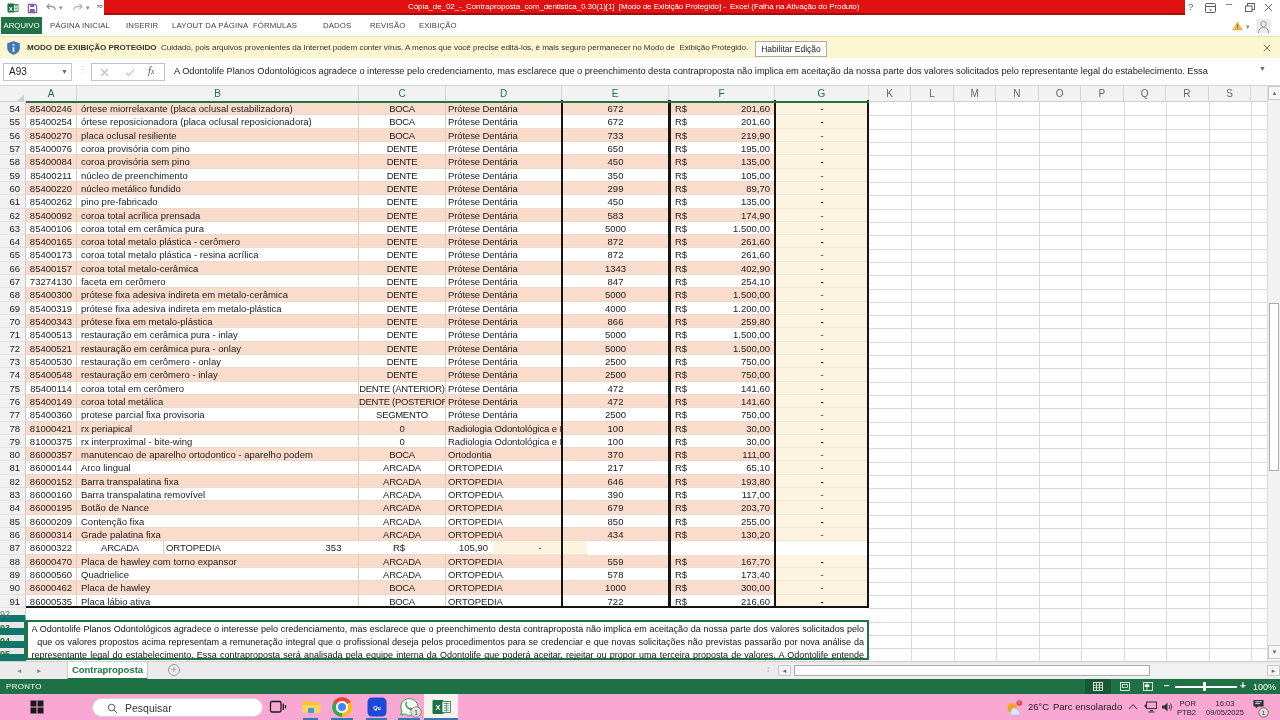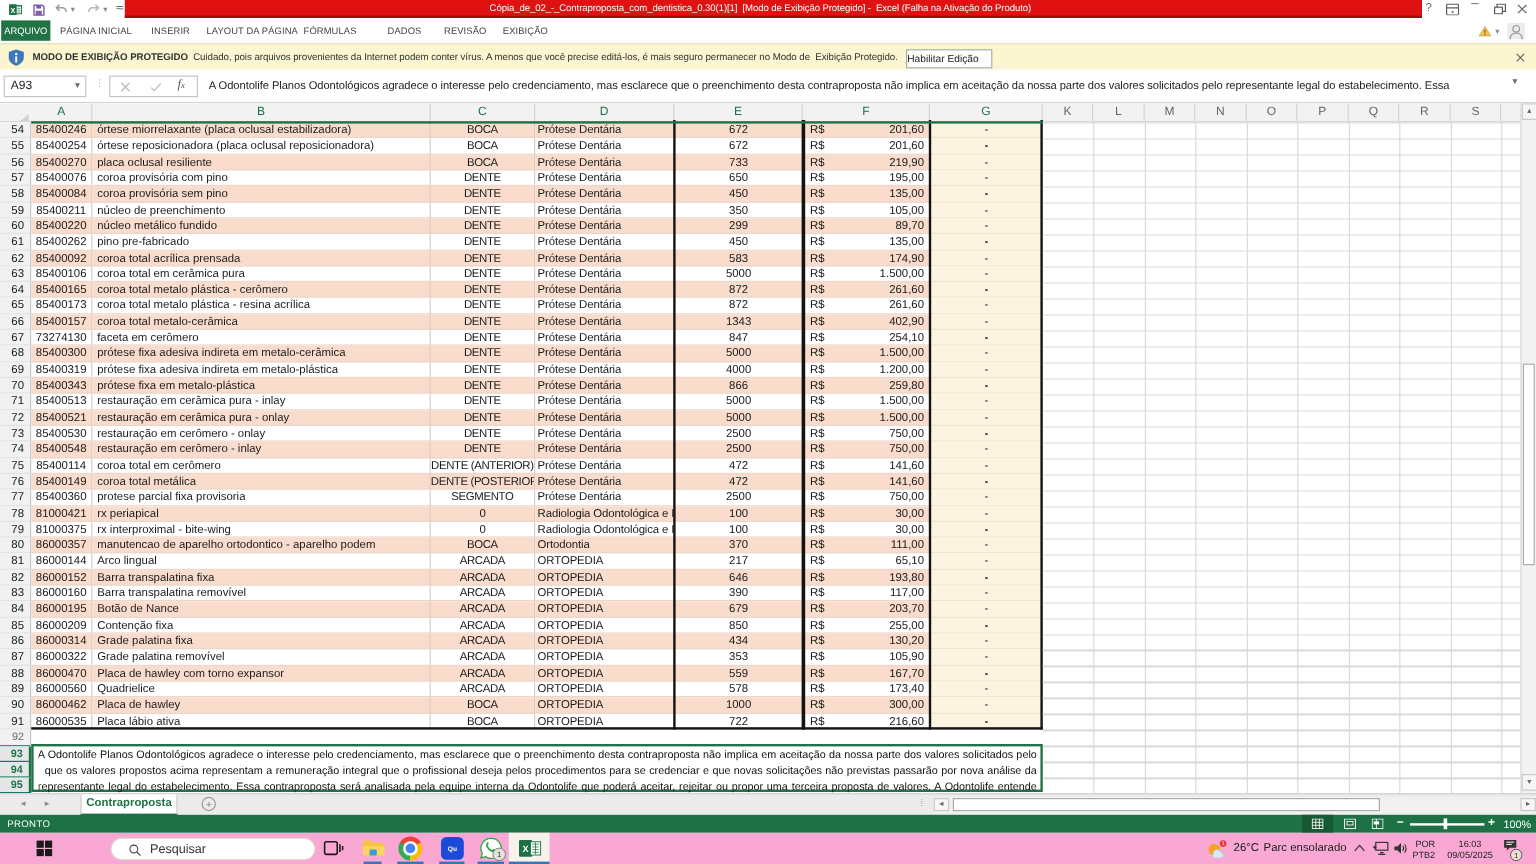--- a/index.html
+++ b/index.html
@@ -12,21 +12,21 @@
 .qat{position:absolute;top:2px;color:#8a8a8a;font-size:10px}
 
 .wc{position:absolute;top:1px;color:#5c5c5c;font-size:10px}
 
 #tabrow{left:0;top:17px;width:1280px;height:18px;background:#fff}
 #arquivo{position:absolute;left:1px;top:0;width:41px;height:17px;background:#217346;color:#fff;font-size:7.8px;text-align:center;line-height:17px}
 .rtab{position:absolute;top:0;height:17px;line-height:17px;color:#3f3f3f;font-size:7.8px;letter-spacing:0.1px;white-space:nowrap}
 
 #msgbar{left:0;top:36px;width:1280px;height:22px;background:#fbf6d0;border-top:1px solid #e8e2b5}
 #msgtext{position:absolute;left:27px;top:5.5px;font-size:8.1px;letter-spacing:-0.05px;color:#333;white-space:nowrap}
-#habbtn{position:absolute;left:755px;top:4px;width:72px;height:16px;background:#fdfdfc;border:1px solid #acacac;font-size:8.5px;color:#222;line-height:14px}
+#habbtn{position:absolute;left:755px;top:4px;width:72px;height:16px;background:#fdfdfc;border:1px solid #acacac;font-size:8.5px;color:#222;text-align:center;line-height:14px}
 
 #fbar{left:0;top:58px;width:1280px;height:28px;background:#fff;border-bottom:1px solid #d4d4d4}
 #namebox{position:absolute;left:3px;top:5px;width:69px;height:18px;background:#fff;border:1px solid #c6c6c6;font-size:10px;color:#222;line-height:16px;padding-left:5px}
 #fxbox{position:absolute;left:91px;top:5px;width:74px;height:18px;background:#fff;border:1px solid #c6c6c6}
 #ftext{position:absolute;left:174px;top:7.5px;font-size:9.3px;letter-spacing:-0.05px;color:#222;white-space:nowrap;width:1060px;overflow:hidden}
 
 #sheet{left:0;top:86px;width:1280px;height:575px;background:#fff;overflow:hidden}
 #chead{position:absolute;left:0;top:0;width:1267px;height:16px;background:#f2f2f2;border-bottom:1px solid #cfcfcf}
 .hsel{position:absolute;top:0;height:16px;color:#1e7145;font-size:10px;text-align:center;line-height:15px;border-right:1px solid #d5d5d5}
 .hk{position:absolute;top:0;width:42.5px;height:16px;color:#5d686e;font-size:10px;text-align:center;line-height:15px;border-right:1px solid #d5d5d5}
@@ -44,21 +44,21 @@
 .cf{width:106px;display:flex;justify-content:space-between;padding:0 5px 0 6px;border-bottom:1px solid #ecd8cb}
 .g{width:94px;background:#fcf4e1;text-align:center;color:#333;border-bottom:1px solid #efe6d0}
 .g.bd{font-weight:bold}
 
 .tv{position:absolute;top:14px;width:2px;background:#141414}
 
 #empty{position:absolute;left:869px;top:16px;width:398px;height:559px;
 background-image:repeating-linear-gradient(to bottom,transparent 0,transparent 12.3216px,#d9d9d9 12.3216px,#d9d9d9 13.3216px);background-position:0 1px;}
 .vgl{position:absolute;top:16px;width:1px;height:559px;background:#d9d9d9}
 
-.rh2{position:absolute;left:0;width:26px;height:13.3216px;background:#f1f1f1;color:#686868;font-size:9px;text-align:right;padding-right:5px;border-right:1px solid #c9c9c9;border-bottom:1px solid #0f766e;line-height:13.3px}
+.rh2{position:absolute;left:0;width:26px;height:13.3216px;background:#f1f1f1;color:#686868;font-size:9px;padding-right:5px;border-right:1px solid #c9c9c9;border-bottom:7px solid #0f766e;line-height:13.3px}
 .rh2.sel{background:#e6e6e6;color:#217346;font-weight:bold;border-right:2px solid #217346}
 #blk{position:absolute;left:26px;top:534.4px;width:843px;height:40px;background:#fff;border:2px solid #217346;font-size:9px;color:#111;padding:0.5px 3px 0 3.5px;line-height:13.1px}
 #blk div{text-align:justify;text-align-last:justify;white-space:nowrap;overflow:hidden;height:13.1px}
 
 #vsb{position:absolute;left:1267px;top:0;width:13px;height:575px;background:#f2f2f2;border-left:1px solid #dadada}
 #vsb .ar{position:absolute;left:0;width:13px;height:14px;background:#f6f6f6;border:1px solid #c9c9c9;color:#6a6a6a;font-size:6px;text-align:center;line-height:13px}
 #vthumb{position:absolute;left:1269px;top:217px;width:10px;height:168px;background:#fff;border:1px solid #ababab}
 
 #stb{left:0;top:661px;width:1280px;height:18px;background:#ebebeb;border-top:1px solid #cfcfcf}
 #stab{position:absolute;left:67px;top:0;width:81px;height:18px;background:#fff;border-left:1px solid #c9c9c9;border-right:1px solid #c9c9c9;border-bottom:2.5px solid #217346;color:#217346;font-weight:bold;font-size:9.5px;text-align:center;line-height:16px}
@@ -625,21 +625,20 @@
           <div class="ce">434</div>
           <div class="cf">
             <span>R$</span>
             <span class="fv">130,20</span>
           </div>
           <div class="g">-</div>
         </div>
 <div class="r">
           <div class="rh">87</div>
           <div class="ca">86000322</div>
-          <div class="cb">Grade palatina removível</div>
           <div class="cc">ARCADA</div>
           <div class="cd">ORTOPEDIA</div>
           <div class="ce">353</div>
           <div class="cf">
             <span>R$</span>
             <span class="fv">105,90</span>
           </div>
           <div class="g">-</div>
         </div>
 <div class="r pink">

